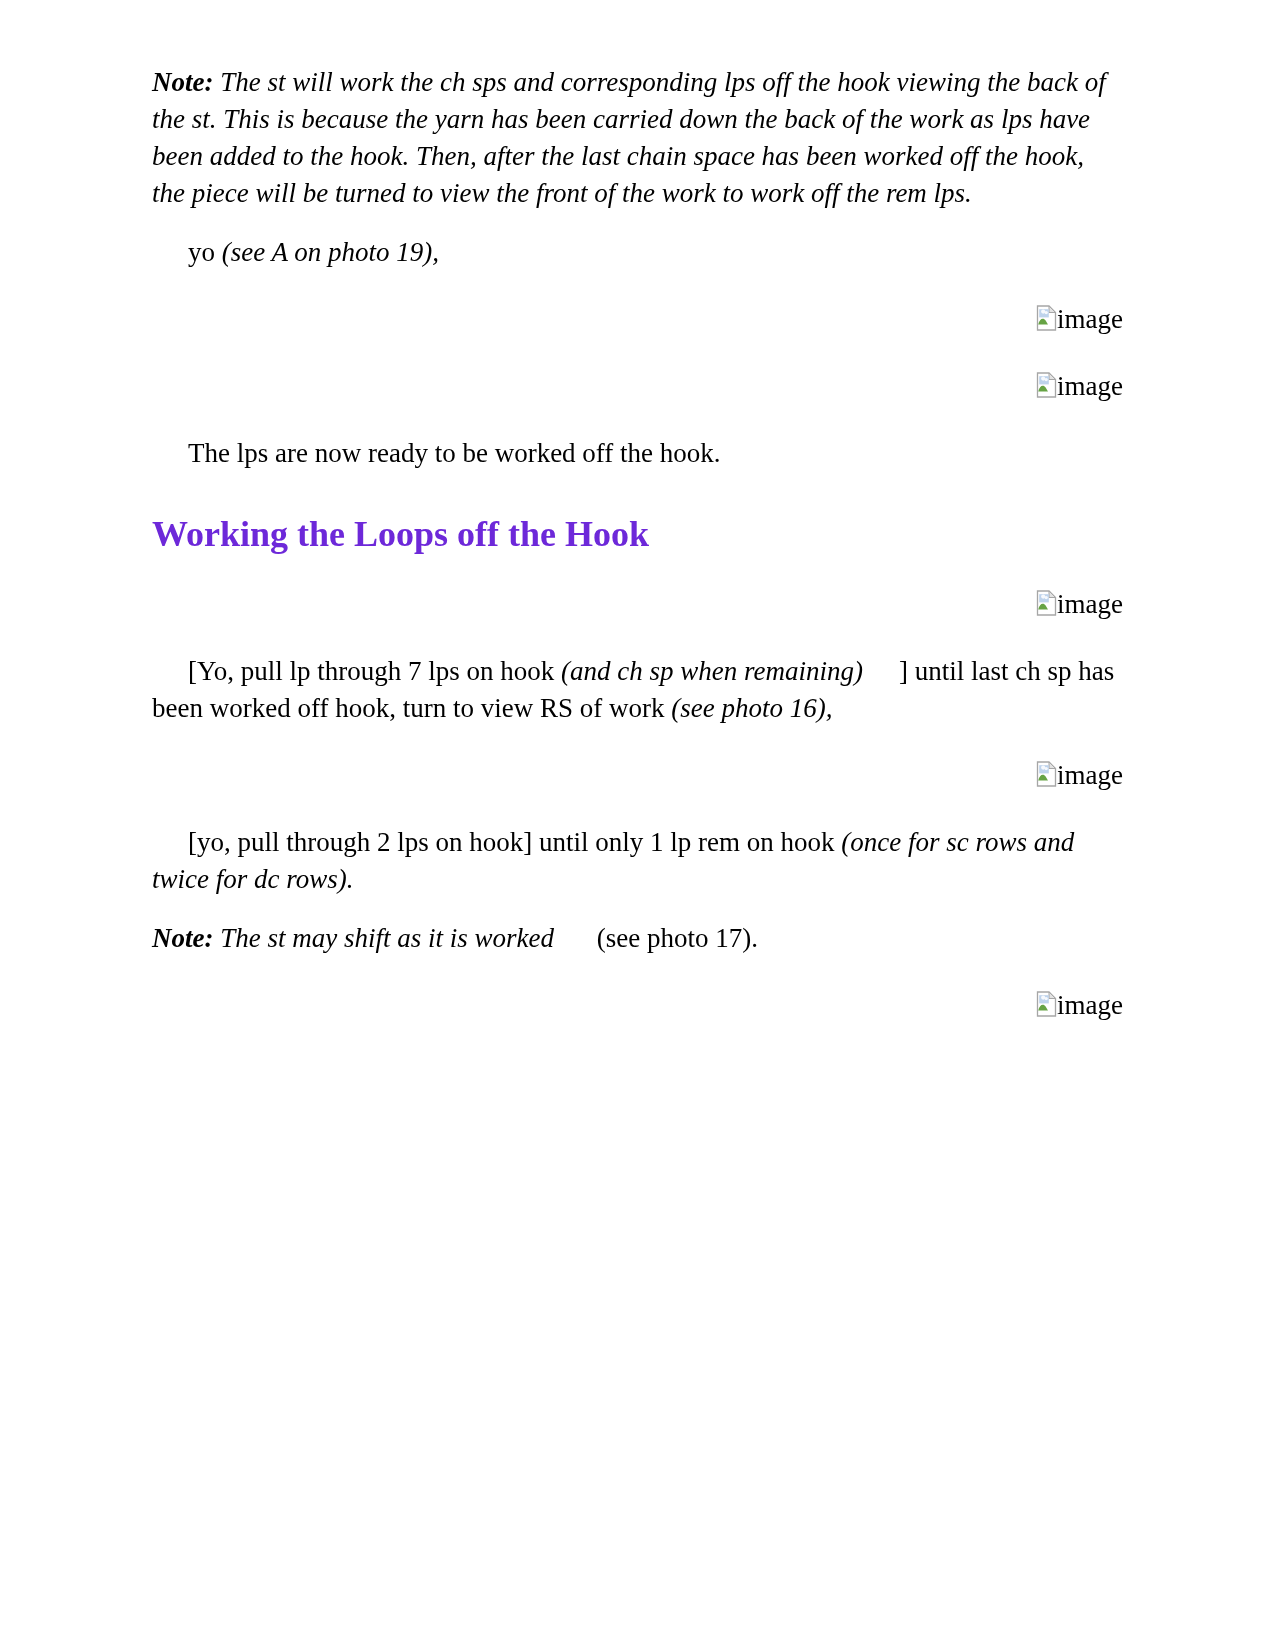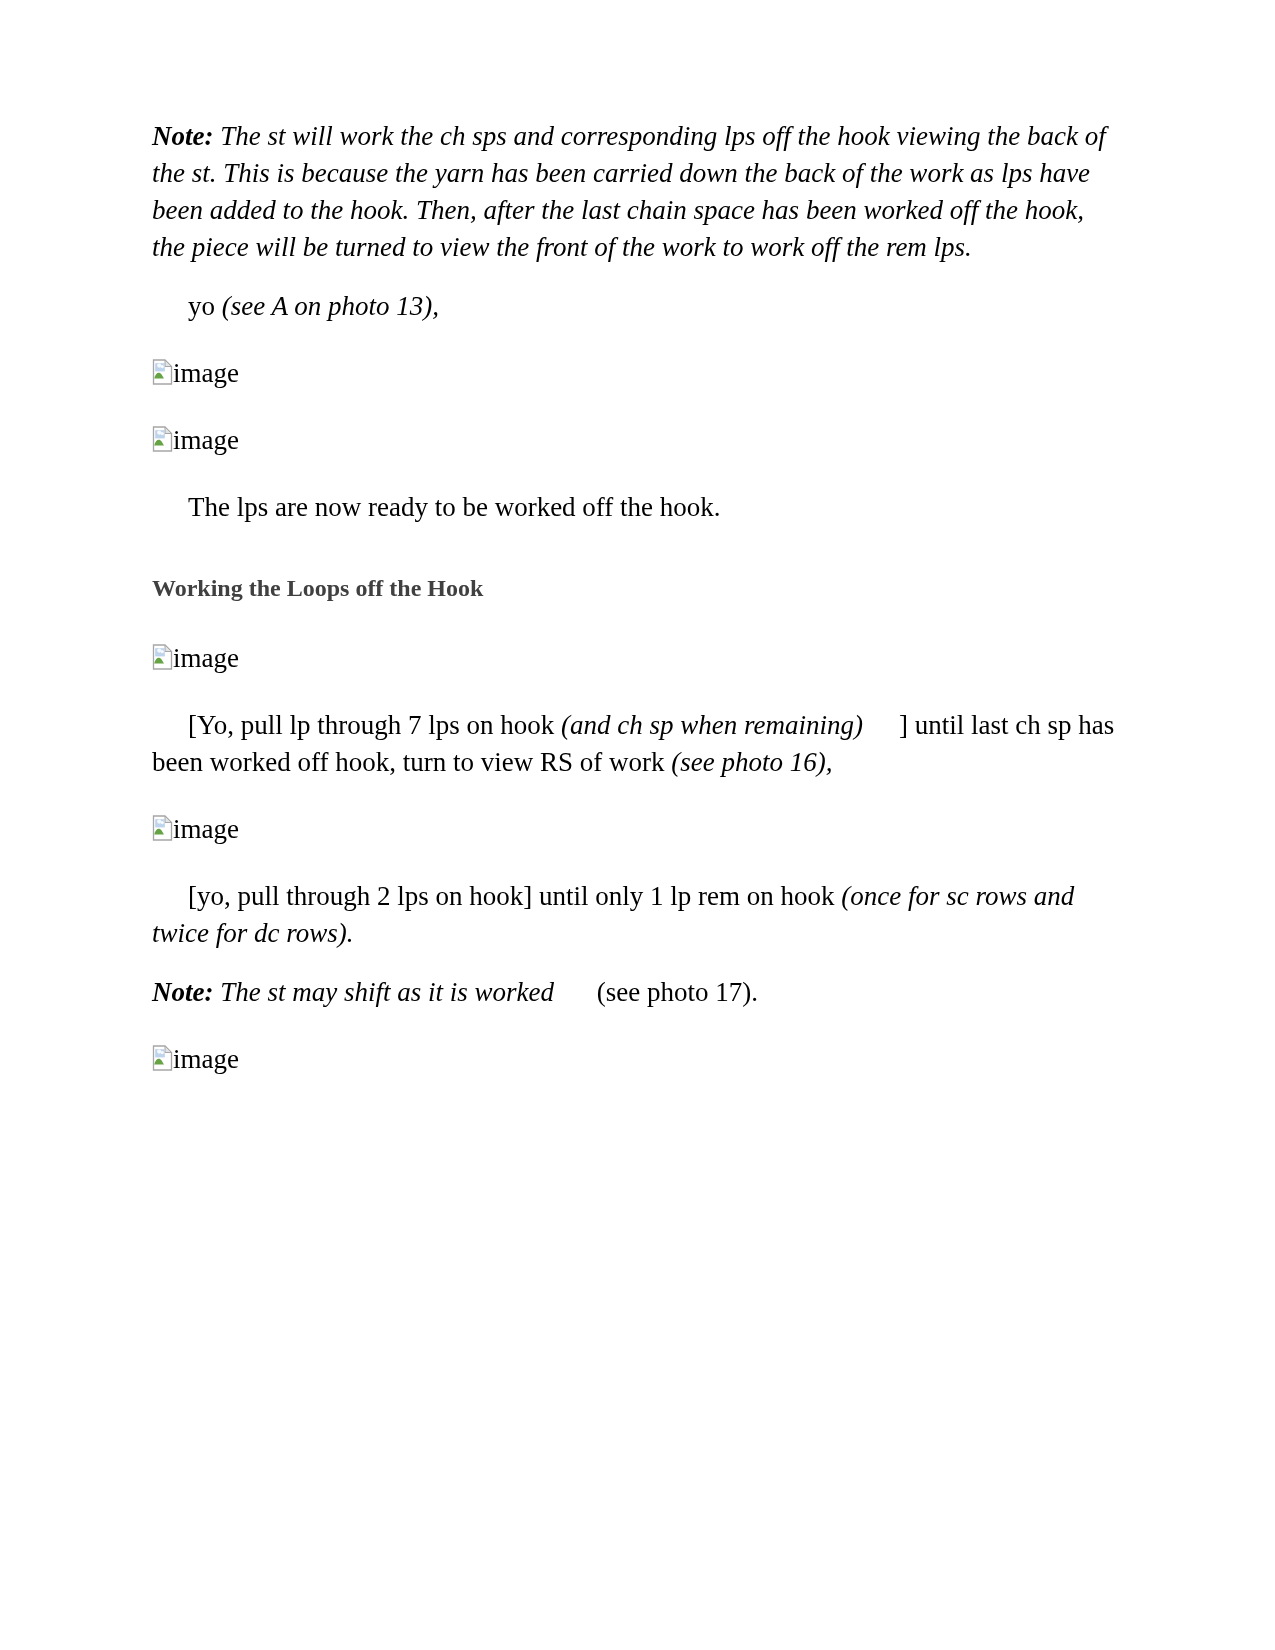--- a/index.html
+++ b/index.html
@@ -6,54 +6,54 @@
   html, body { width: 1275px; }
   body {
     height: 1650px;
     background: #ffffff;
     color: #000000;
     font-family: "Liberation Serif", serif;
     font-size: 27px;
     line-height: 37px;
     overflow: hidden;
   }
-  .page { padding: 118px 152px 0 152px; }
+  .page { padding: 64px 152px 0 152px; }
   p.para { margin: 0 0 22px 0; }
   .bi { font-style: italic; font-weight: bold; }
   .it { font-style: italic; }
   .rm { font-style: normal; margin-left: 36px; }
   h2.section {
-    font-size: 24px;
+    font-size: 36px;
     line-height: 44px;
     font-weight: bold;
-    color: #404040;
+    color: #6d28d9;
     margin: 40px 0 10px 0;
   }
   p.img-line {
-    text-align: left;
+    text-align: right;
     margin: 30px 0 30px 0;
     white-space: nowrap;
   }
   .broken-icon {
     display: inline-block;
     width: 21px;
     height: 26px;
     vertical-align: -3px;
   }
   .broken-icon svg { display: block; }
   .alt-text { font-style: normal; }
 </style>
 </head>
 <body>
 
 <main class="page">
 
   <p class="para"><span class="bi">Note:</span><span class="it"> The st will work the ch sps and corresponding lps off the hook viewing the back of the st. This is because the yarn has been carried down the back of the work as lps have been added to the hook. Then, after the last chain space has been worked off the hook, the piece will be turned to view the front of the work to work off the rem lps.</span></p>
 
-  <p class="para"><span class="rm">yo </span><span class="it">(see A on photo 13),</span></p>
+  <p class="para"><span class="rm">yo </span><span class="it">(see A on photo 19),</span></p>
 
   <p class="img-line"><span class="broken-icon"><svg width="21" height="26" viewBox="0 0 21 26" aria-hidden="true">
           <path d="M1.5 1 H13 L19.5 7.5 V25 H1.5 Z" stroke="#a6a6a6" stroke-width="1.3" fill="#ffffff"></path>
           <path d="M13 1 V7.5 H19.5 Z" stroke="#a6a6a6" stroke-width="1" fill="#e3e3e3"></path>
           <rect x="3.2" y="4.2" width="9.6" height="8.2" fill="#bed3ec"></rect>
           <circle cx="7.2" cy="6.6" r="2.1" fill="#f6f9fd"></circle>
           <circle cx="10.2" cy="7.6" r="1.7" fill="#f6f9fd"></circle>
           <path d="M2.2 19.5 C3.6 13.5 7.2 12.2 9.6 15.4 L12 19.5 Z" fill="#66a344"></path>
         </svg></span><span class="alt-text">image</span></p>
 

